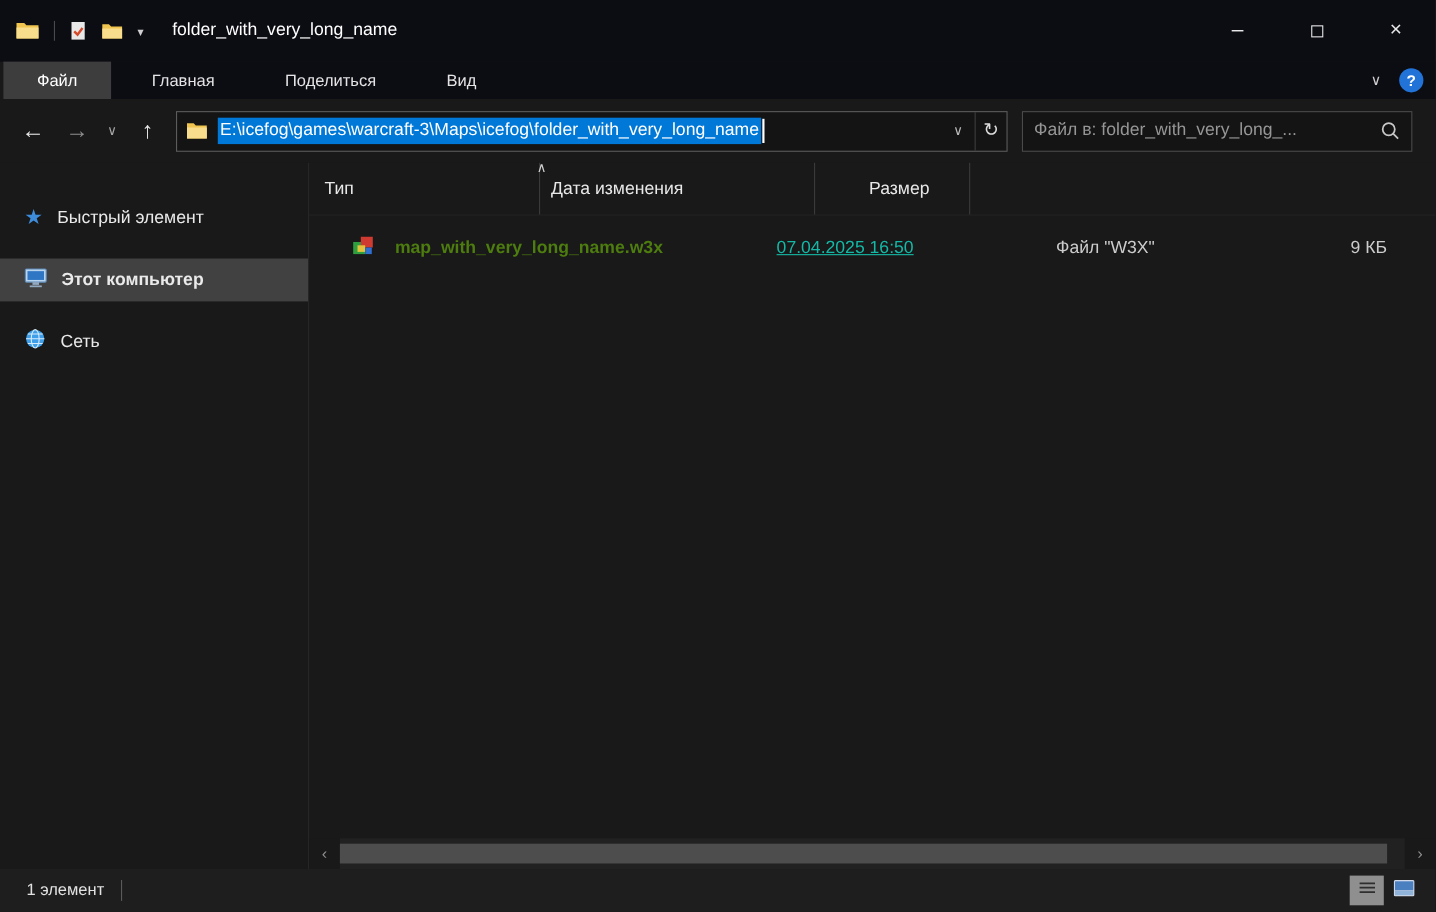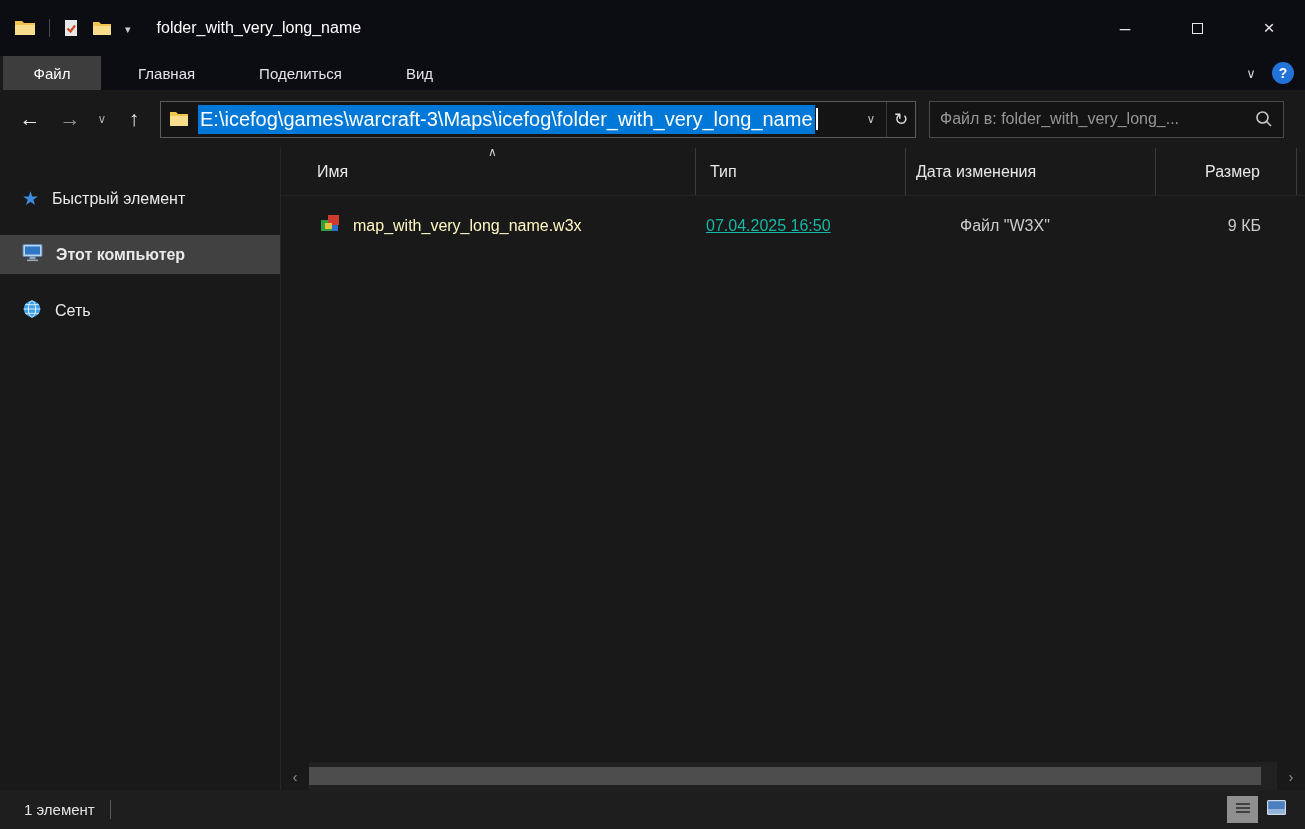--- a/index.html
+++ b/index.html
@@ -27,21 +27,21 @@
   .ribbon-collapse { width: 42px; display: flex; align-items: center; justify-content: center; color: #cfcfcf; font-size: 13px; }
   .help-btn { width: 22px; height: 22px; border-radius: 50%; background: #2273d8; color: #fff; font-size: 14px; font-weight: bold; display: flex; align-items: center; justify-content: center; align-self: center; margin-right: 14px; }
 
   
   .navrow { position: absolute; top: 90px; left: 0; width: 100%; height: 58px; background: #191919; display: flex; align-items: center; padding-left: 10px; }
   .nav-btn { width: 40px; height: 40px; display: flex; align-items: center; justify-content: center; font-size: 21px; color: #e8e8e8; }
   .nav-btn.fwd { color: #8d8d8d; }
   .nav-chevron { width: 24px; height: 40px; font-size: 12px; color: #a8a8a8; display: flex; align-items: center; justify-content: center; }
   .addressbar { margin-left: 6px; width: 756px; height: 37px; border: 1px solid #5c5c5c; background: #141414; display: flex; align-items: center; }
   .addr-icon { margin-left: 8px; display: flex; }
-  .addr-text { margin-left: 9px; font-size: 20px; background: #0078d7; color: #ffffff; padding: 3px 2px; white-space: nowrap; }
+  .addr-text { margin-left: 9px; font-size: 16px; background: #0078d7; color: #ffffff; padding: 3px 2px; white-space: nowrap; }
   .addr-caret { width: 2px; height: 22px; background: #ffffff; margin-left: 1px; }
   .addr-spacer { flex: 1; }
   .addr-dd { width: 30px; height: 100%; display: flex; align-items: center; justify-content: center; color: #bdbdbd; font-size: 12px; }
   .addr-refresh { width: 29px; height: 100%; display: flex; align-items: center; justify-content: center; color: #dcdcdc; font-size: 17px; border-left: 1px solid #3c3c3c; }
   .searchbox { margin-left: 13px; width: 355px; height: 37px; border: 1px solid #4a4a4a; background: #141414; display: flex; align-items: center; padding: 0 10px; }
   .search-ph { flex: 1; color: #969696; font-size: 16px; white-space: nowrap; overflow: hidden; }
   .search-icon { display: flex; }
 
   
   .body { position: absolute; top: 148px; left: 0; width: 100%; height: 642px; display: flex; }
@@ -55,21 +55,21 @@
   .cols { display: flex; height: 48px; align-items: center; font-size: 16px; color: #e8e8e8; border-bottom: 1px solid #232323; }
   .col { height: 100%; display: flex; align-items: center; border-right: 1px solid #3a3a3a; }
   .col-name { width: 415px; padding-left: 36px; }
   .col-date { width: 250px; padding-left: 10px; }
   .col-type { width: 210px; padding-left: 14px; }
   .col-size { width: 141px; justify-content: flex-end; padding-right: 36px; }
 
   .rows { margin-top: 10px; }
   .frow { display: flex; height: 40px; align-items: center; font-size: 16px; }
   .cell { height: 100%; display: flex; align-items: center; }
-  .cell-name { width: 415px; padding-left: 40px; gap: 14px; color: #fef9c3; }
+  .cell-name { width: 415px; padding-left: 40px; gap: 20px; color: #4d7c0f; font-weight: bold; }
   .cell-date { width: 250px; padding-left: 10px; color: #14b8a6; text-decoration: underline; }
   .cell-type { width: 210px; padding-left: 14px; color: #cccccc; }
   .cell-size { width: 141px; justify-content: flex-end; padding-right: 36px; color: #cccccc; }
 
   .hscroll { position: absolute; left: 0; right: 0; bottom: 0; height: 28px; display: flex; align-items: center; background: #191919; }
   .sb-arrow { width: 28px; text-align: center; color: #8f8f8f; font-size: 15px; }
   .sb-track { flex: 1; height: 28px; position: relative; background: #212121; }
   .sb-thumb { position: absolute; left: 0; top: 5px; height: 18px; width: 952px; background: #4d4d4d; }
 
   
@@ -191,21 +191,20 @@
             </svg>
         </span>
         <span>Сеть</span>
       </div>
     </div>
 
     <div class="main">
       <div class="sort-caret">∧</div>
 
       <div class="cols">
-        <div class="col col-name">Имя</div>
         <div class="col col-type">Тип</div>
         <div class="col col-date">Дата изменения</div>
         <div class="col col-size">Размер</div>
       </div>
 
       <div class="rows">
         <div class="frow">
           <div class="cell cell-name">
             <span>
               <svg width="18" height="18" viewBox="0 0 18 18">

